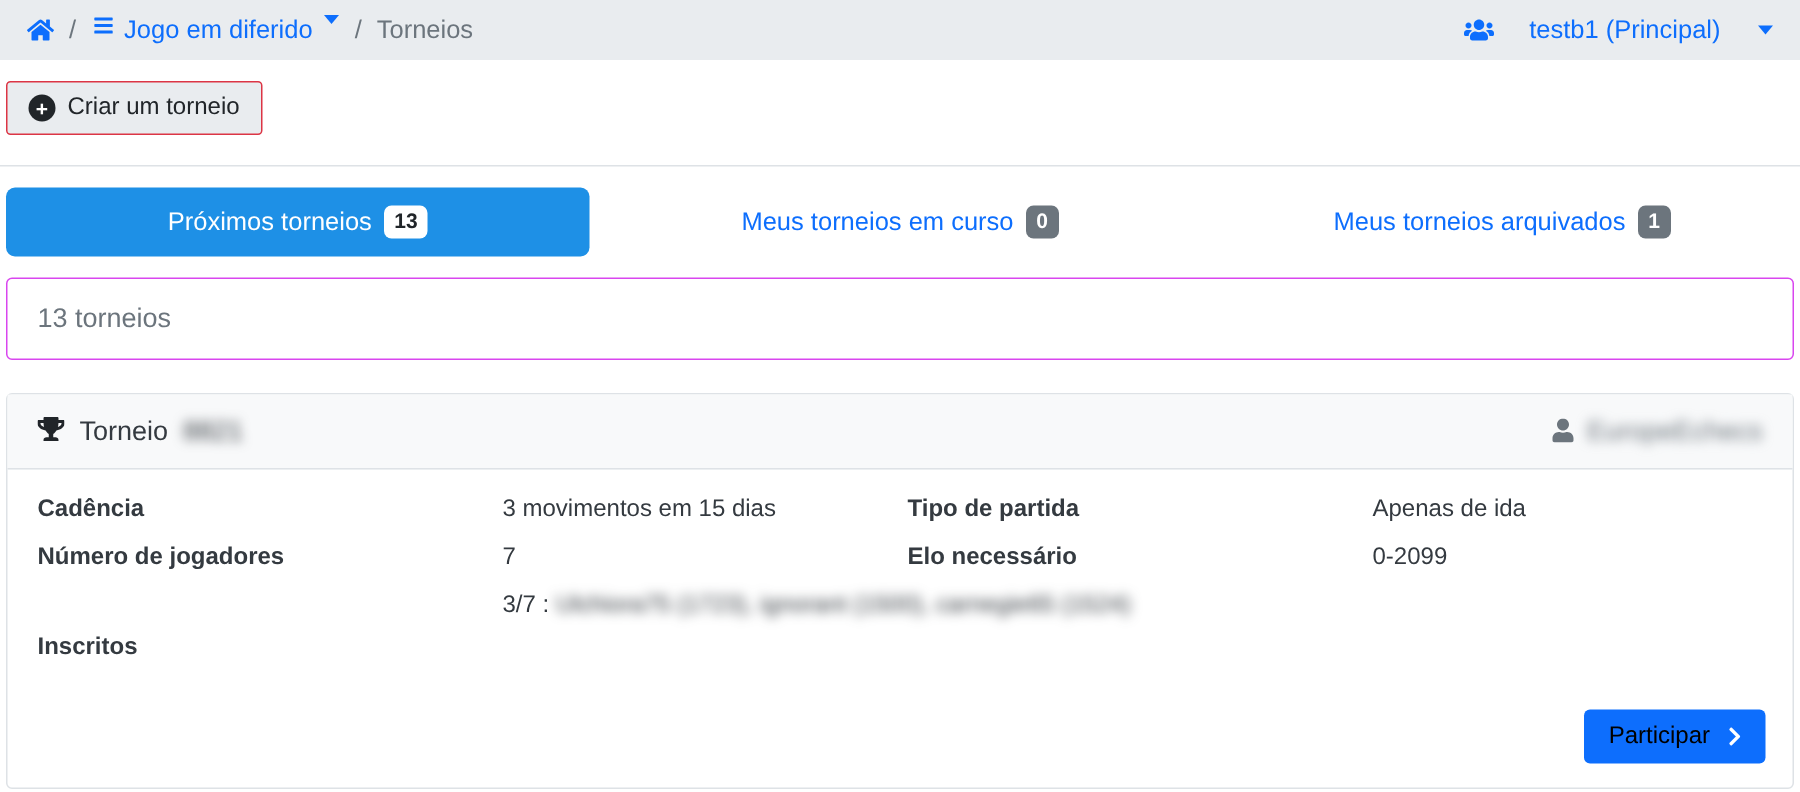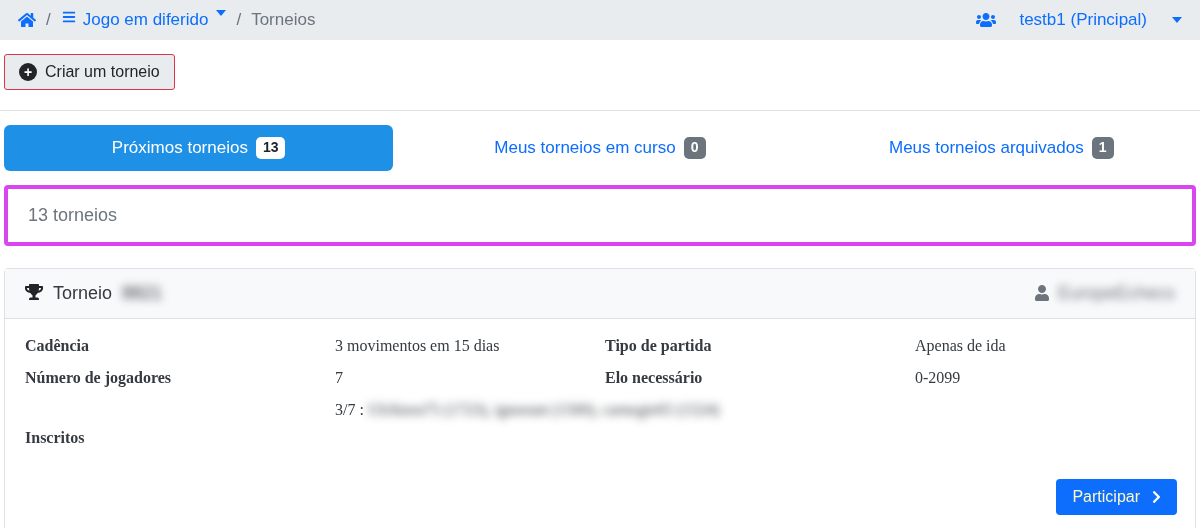--- a/index.html
+++ b/index.html
@@ -125,21 +125,21 @@
     color:#fff;
     text-align:center;
   }
   .tab.active .badge {
     background:#fff;
     color:#212529;
   }
 
   
   .count-strip {
-    border:4px solid #d946ef;
+    border:1px solid #d946ef;
     padding: 16px 20px;
     color:#6c757d;
     font-size:18px;
     border-radius:4px;
     margin: 0 4px;
   }
 
   
   .card {
     border:1px solid #dee2e6;
@@ -161,21 +161,20 @@
   .t-owner {
     display:flex;align-items:center;gap:8px;
     color:#6c757d;
   }
   .blur {
     filter: blur(4px);
     user-select:none;
   }
   .card-body {
     padding: 18px 20px 10px 20px;
-    font-family: Liberation Serif, serif;
   }
   .info-grid {
     display:grid;
     grid-template-columns: 310px 270px 310px 1fr;
     row-gap: 14px;
     font-size:16px;
     align-items:baseline;
   }
   .info-grid .lbl { font-weight:700; }
   .info-grid .val { color:#343a40; }
@@ -189,21 +188,21 @@
   .enrolled-row .val { color:#343a40; }
   .enrolled-row .blurspan { filter:blur(4px); user-select:none; }
 
   .card-footer {
     display:flex;
     justify-content:flex-end;
     padding: 22px 18px 16px 18px;
   }
   .btn-primary {
     background:#0d6efd;
-    color:#fef9c3;
+    color:#000000;
     border:none;
     padding:9px 16px;
     font-size:16px;
     border-radius:4px;
     cursor:pointer;
     display:inline-flex;
     align-items:center;
     gap:12px;
   }
 </style>

